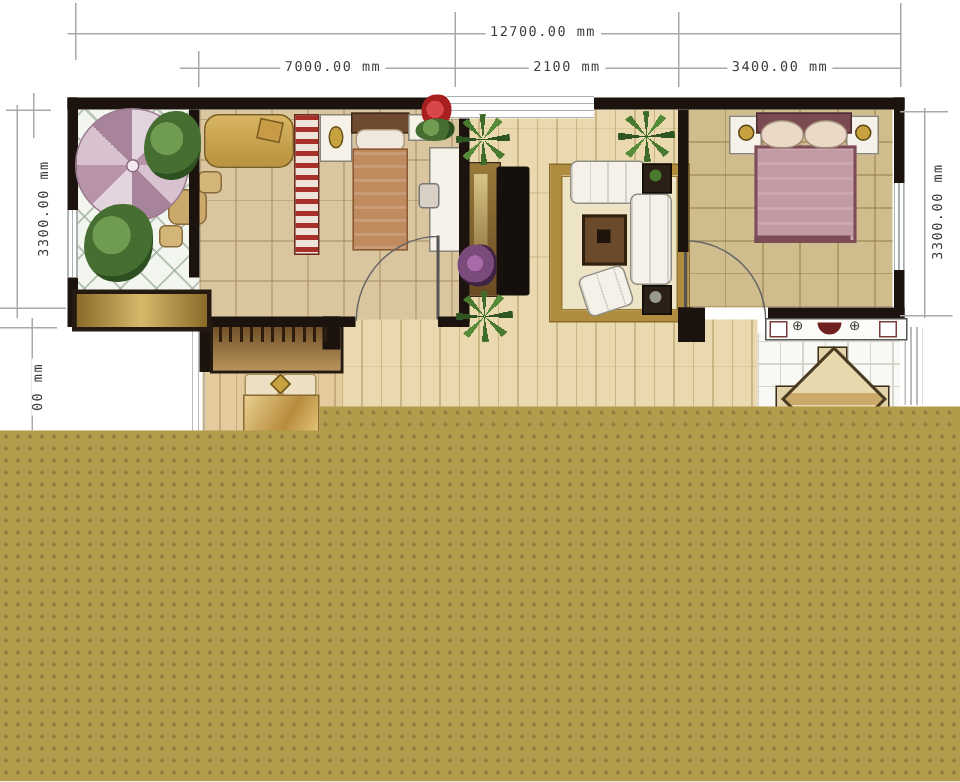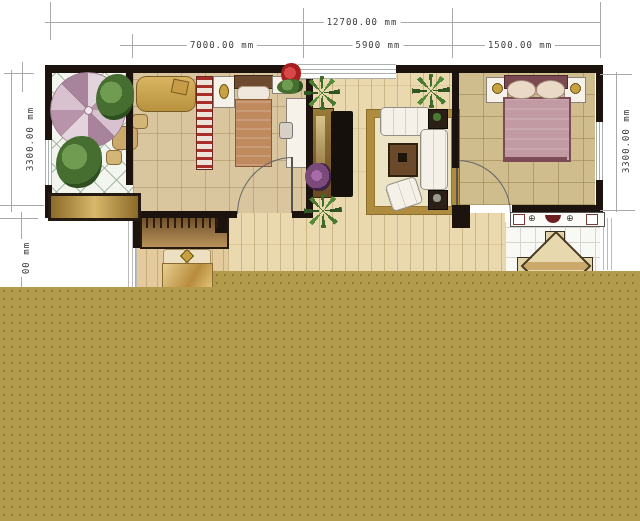--- a/index.html
+++ b/index.html
@@ -60,22 +60,22 @@
 
   <div class="a ln" style="left:50px;top:2px;width:1px;height:38px;"></div>
   <div class="a ln" style="left:132px;top:34px;width:1px;height:24px;"></div>
   <div class="a ln" style="left:303px;top:8px;width:1px;height:50px;"></div>
   <div class="a ln" style="left:452px;top:8px;width:1px;height:50px;"></div>
   <div class="a ln" style="left:600px;top:2px;width:1px;height:56px;"></div>
   <div class="a ln" style="left:45px;top:22px;width:556px;height:1px;"></div>
   <div class="a ln" style="left:120px;top:45px;width:481px;height:1px;"></div>
   <span class="a dtext" style="left:362px;top:22px;">12700.00 mm</span>
   <span class="a dtext" style="left:222px;top:45px;">7000.00 mm</span>
-  <span class="a dtext" style="left:378px;top:45px;">5900 mm</span>
-  <span class="a dtext" style="left:520px;top:45px;">1500.00 mm</span>
+  <span class="a dtext" style="left:378px;top:45px;">2100 mm</span>
+  <span class="a dtext" style="left:520px;top:45px;">3400.00 mm</span>
 
   <div class="a ln" style="left:11px;top:70px;width:1px;height:142px;"></div>
   <div class="a ln" style="left:4px;top:73px;width:30px;height:1px;"></div>
   <div class="a ln" style="left:0px;top:205px;width:44px;height:1px;"></div>
   <div class="a ln" style="left:22px;top:62px;width:1px;height:30px;"></div>
   <span class="a dtextv" style="left:30px;top:139px;">3300.00 mm</span>
   <div class="a ln" style="left:21px;top:212px;width:1px;height:75px;"></div>
   <div class="a ln" style="left:0px;top:218px;width:38px;height:1px;"></div>
   <span class="a dtextv" style="left:26px;top:258px;">00 mm</span>
 

